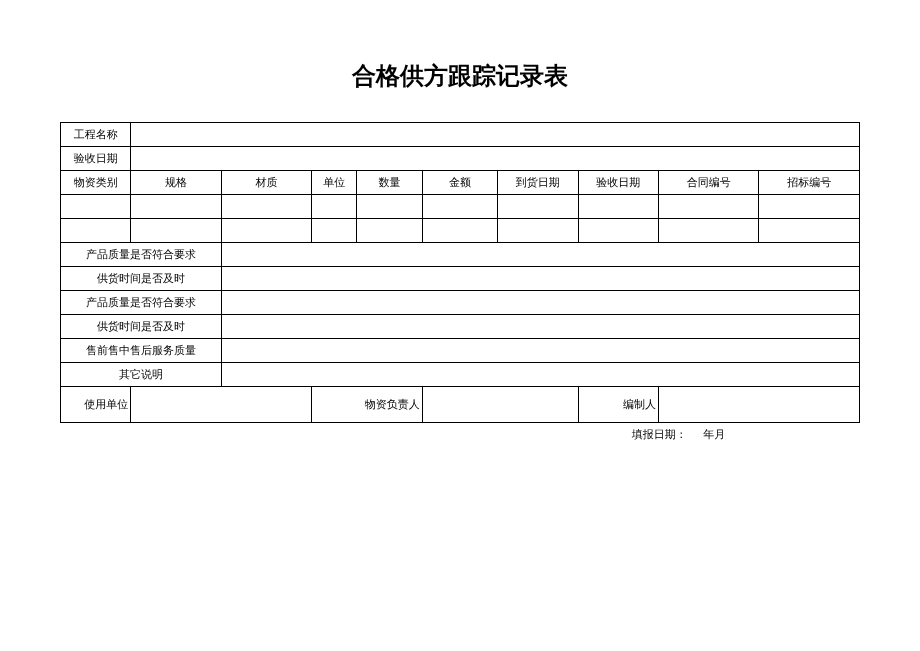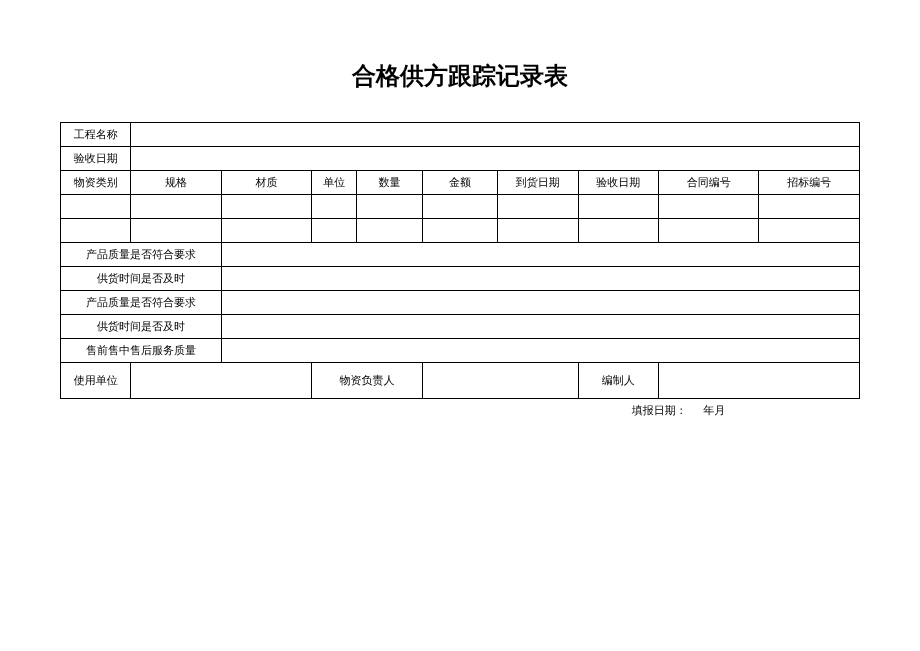--- a/index.html
+++ b/index.html
@@ -33,20 +33,21 @@
     td {
       border: 1px solid #000;
       height: 24px;
       text-align: center;
       vertical-align: middle;
       font-size: 11px;
       padding: 2px;
     }
     .tall {
       height: 36px;
+      text-align: right;
     }
     .footer-row {
       border: none;
       text-align: left;
       padding-top: 18px;
       font-size: 11px;
     }
     .footer-cell {
       border: none;
     }
@@ -130,20 +131,24 @@
     </tr>
     <tr>
       <td colspan="2">供货时间是否及时</td>
       <td colspan="8"></td>
     </tr>
     <tr>
       <td colspan="2">售前售中售后服务质量</td>
       <td colspan="8"></td>
     </tr>
     <tr>
+      <td colspan="2">其它说明</td>
+      <td colspan="8"></td>
+    </tr>
+    <tr>
       <td class="tall">使用单位</td>
       <td class="tall" colspan="2"></td>
       <td class="tall" colspan="2">物资负责人</td>
       <td class="tall" colspan="2"></td>
       <td class="tall">编制人</td>
       <td class="tall" colspan="2"></td>
     </tr>
     <tr class="footer-row">
       <td class="footer-cell" colspan="6"></td>
       <td class="footer-cell" colspan="4">

